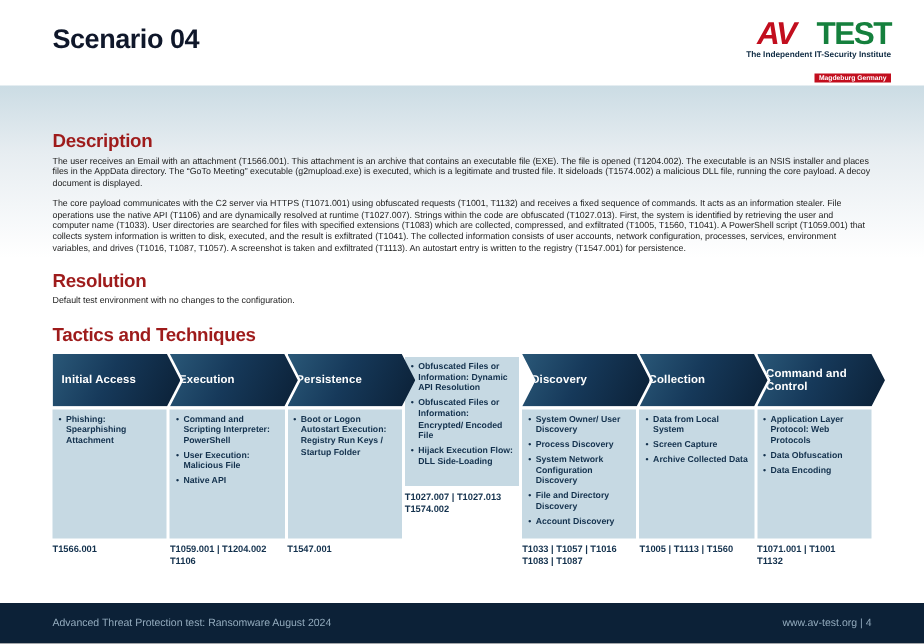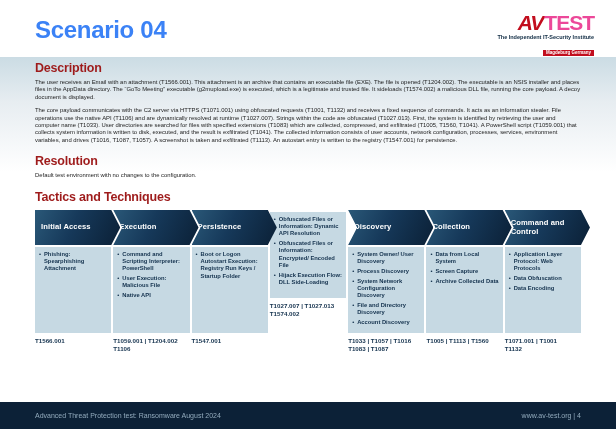--- a/index.html
+++ b/index.html
@@ -2,32 +2,32 @@
 <html><head>
 <meta charset="utf-8">
 <style>
   * { margin:0; padding:0; box-sizing:border-box; }
   html,body { background:#888; }
   body { font-family:"Liberation Sans", sans-serif; }
   .page { width:616px; height:429px; background:#ffffff; position:relative; overflow:hidden; margin:0 auto; }
 
   
   .hdr { position:absolute; top:0; left:0; right:0; height:57px; background:#ffffff; }
-  .title { position:absolute; left:35px; top:16px; font-size:24px; font-weight:800; color:#3b82f6; letter-spacing:-0.3px; }
+  .title { position:absolute; left:35px; top:16px; font-size:18px; font-weight:800; color:#0f172a; letter-spacing:-0.3px; }
   .logo { position:absolute; right:22px; top:12px; width:105px; text-align:right; }
   .logo-main { font-size:21px; font-weight:900; letter-spacing:-1px; line-height:21px; white-space:nowrap; }
-  .logo-av { color:#c20e1e; font-style:italic; margin-right:1px; }
-  .logo-test { color:#ec4899; }
+  .logo-av { color:#c20e1e; font-style:italic; margin-right:14px; }
+  .logo-test { color:#15803d; }
   .logo-tag { font-size:5.5px; font-weight:700; color:#0e2a42; margin-top:1px; white-space:nowrap; }
   .logo-loc { display:inline-block; font-size:4.5px; font-weight:700; color:#ffffff; background:#c20e1e; padding:0.5px 3px; margin-top:1px; }
 
   
   .content { position:absolute; top:57px; left:0; right:0; bottom:27px;
     background:linear-gradient(to bottom, #cbdce4 0px, #e7edf1 45px, #ffffff 115px); }
-  .inner { padding:4px 35px 0 35px; }
+  .inner { padding:30px 35px 0 35px; }
 
   h2.sec { font-size:12.5px; font-weight:800; color:#9e1b1b; letter-spacing:-0.2px; margin-bottom:4px; }
   .para { font-size:5.9px; line-height:1.25; color:#1d1d1d; margin-bottom:6px; }
   .env-body { font-size:5.9px; color:#1d1d1d; margin-bottom:12px; }
   .desc-block { margin-bottom:10px; }
 
   
   .killchain { display:flex; gap:2px; margin-top:6px; }
   .kc-col { flex:1 1 0; min-width:0; position:relative; }
   .kc-arrow { position:relative; height:35px; width:calc(100% + 9px); color:#ffffff;

